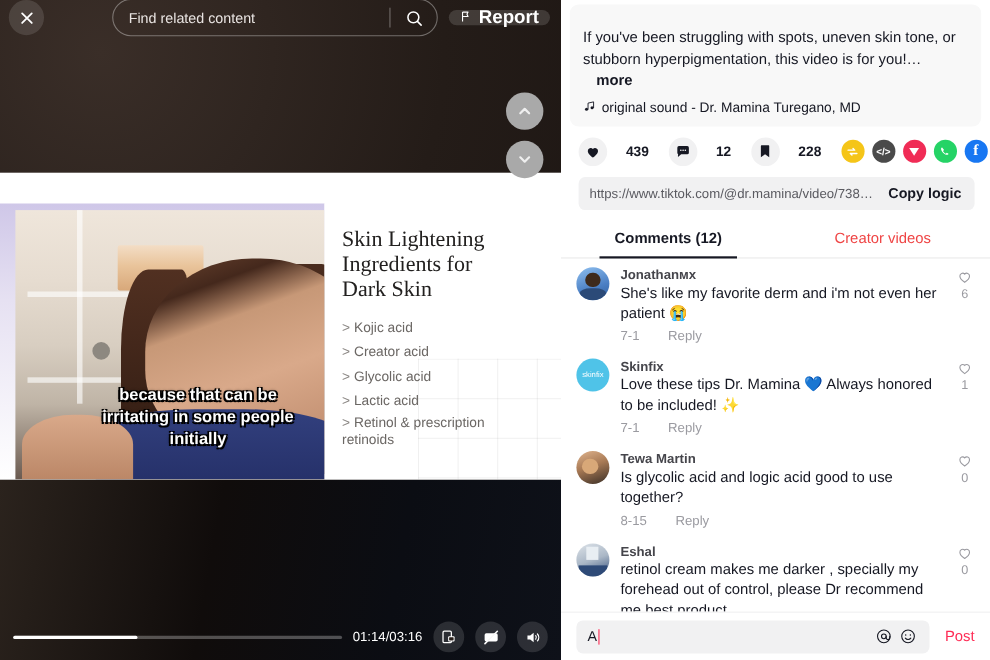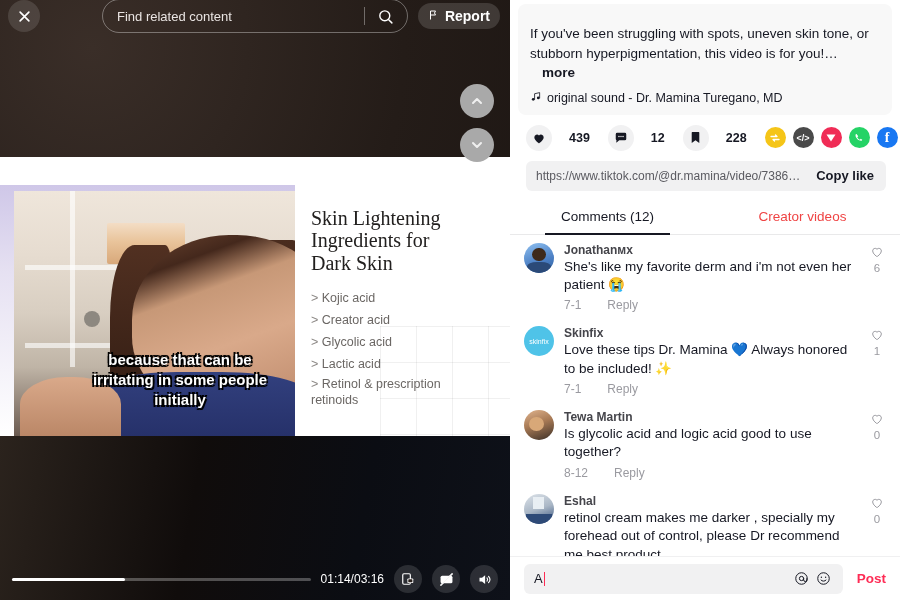--- a/index.html
+++ b/index.html
@@ -57,25 +57,25 @@
     color: #e9e4e2; font-size: 13px;
     white-space: nowrap; overflow: hidden;
   }
   .search-div { width: 1px; height: 18px; background: rgba(255,255,255,0.35); }
   .search-go {
     width: 42px; display: flex; align-items: center; justify-content: center;
     cursor: pointer;
   }
   .report-btn {
     margin-left: auto; margin-right: 2px;
-    height: 26px; padding: 0 10px;
+    height: 14px; padding: 0 10px;
     border-radius: 13px;
     background: rgba(255,255,255,0.14);
     display: flex; align-items: center; gap: 5px;
-    color: #fff; font-size: 14px; font-weight: bold;
+    color: #fff; font-size: 17px; font-weight: bold;
     cursor: pointer; white-space: nowrap;
   }
 
   
   .video-frame {
     position: absolute;
     left: 0; top: 157px; width: 510px; height: 279px;
     background: #fff;
     overflow: hidden;
   }
@@ -304,21 +304,21 @@
   
   .tabs {
     display: flex; margin-top: 10px;
     border-bottom: 1px solid #e9e9ea;
   }
   .tab {
     flex: 1; text-align: center; padding: 8px 0 10px;
     font-size: 13.5px; color: #ef4444; cursor: pointer;
     position: relative;
   }
-  .tab.active { color: #161823; font-weight: normal; }
+  .tab.active { color: #161823; font-weight: bold; }
   .tab.active::after {
     content: ""; position: absolute; left: 18%; right: 18%; bottom: -1px;
     height: 2px; background: #161823;
   }
 
   
   .comments {
     flex: 1; overflow: hidden;
     padding: 8px 10px 0 14px;
   }
@@ -353,21 +353,21 @@
   .comp-input .val {
     flex: 1; font-size: 13px; color: #161823;
     display: flex; align-items: center;
   }
   .caret {
     display: inline-block; width: 1px; height: 14px;
     background: #fe2c55; margin-left: 1px;
   }
   .comp-ic { width: 22px; display:flex; align-items:center; justify-content:center; cursor: pointer; }
   .post-btn {
-    font-size: 13.5px; font-weight: bold; color: #fe2c55;
+    font-size: 13.5px; font-weight: normal; color: #fe2c55;
     padding: 0 4px 0 6px; cursor: pointer;
   }
 </style>
 </head>
 <body>
 
 <div class="app">
 
   <div class="player">
     <div class="player-bg"></div>
@@ -545,21 +545,21 @@
         <span class="sh" style="background:transparent">
           <svg width="15" height="15" viewBox="0 0 24 24" fill="#161823">
               <path d="M2 12l20-8-7 8 7 8z"></path>
             </svg>
         </span>
       </div>
     </div>
 
     <div class="linkrow">
       <div class="url">https://www.tiktok.com/@dr.mamina/video/73862797…</div>
-      <div class="copy-btn">Copy like</div>
+      <div class="copy-btn">Copy logic</div>
     </div>
 
     <div class="tabs">
       <div class="tab active">Comments (12)</div>
       <div class="tab">Creator videos</div>
     </div>
 
     <div class="comments">
 
       <div class="comment">
@@ -604,21 +604,21 @@
       </div>
 
       <div class="comment">
         <div class="c-av" style="background:linear-gradient(160deg,#e0b48e 0%,#a87a55 45%,#3a2e26 100%)">
           <div style="position:absolute;left:18%;top:22%;width:50%;height:48%;border-radius:50%;background:#d8a878"></div>
         </div>
         <div class="c-body">
           <div class="c-name">Tewa Martin</div>
           <div class="c-text">Is glycolic acid and logic acid good to use together?</div>
           <div class="c-foot">
-            <span>8-12</span>
+            <span>8-15</span>
             <span>Reply</span>
           </div>
         </div>
         <div class="c-like">
           <svg width="14" height="14" viewBox="0 0 24 24" fill="none" stroke="#9a9aa0" stroke-width="1.7">
               <path d="M12 20s-7.5-4.8-7.5-9.8A4.3 4.3 0 0 1 12 7.2a4.3 4.3 0 0 1 7.5 3C19.5 15.2 12 20 12 20z"></path>
             </svg>
           <span class="n">0</span>
         </div>
       </div>

